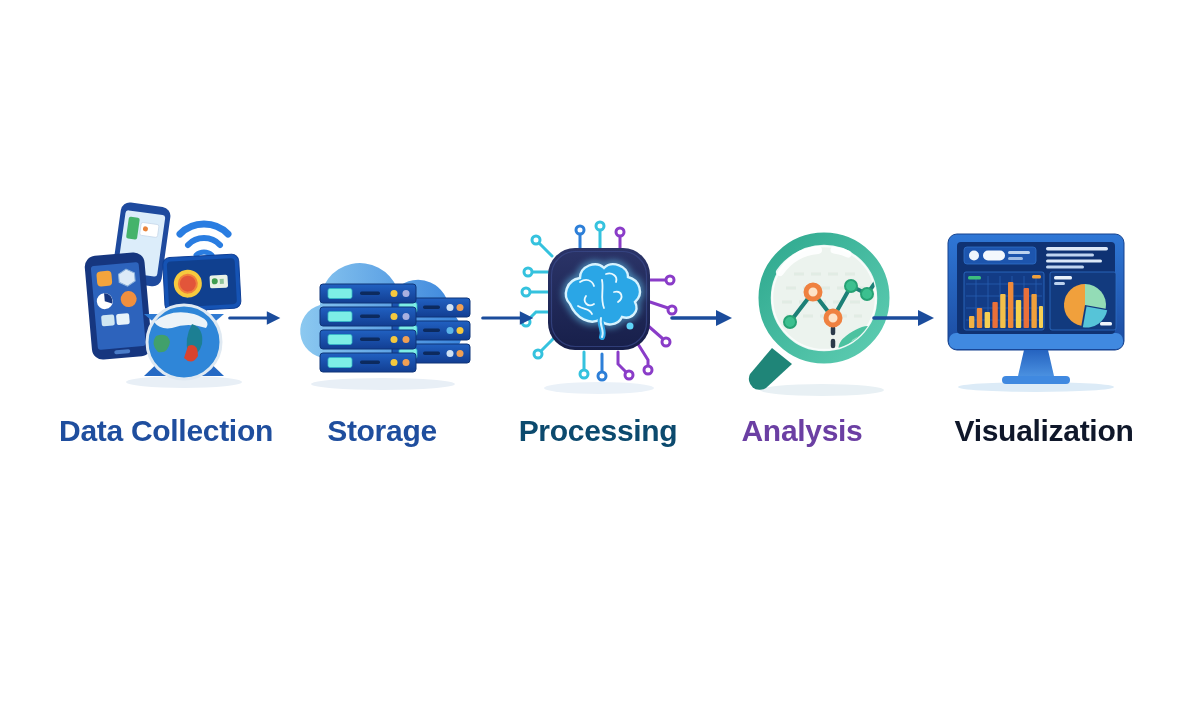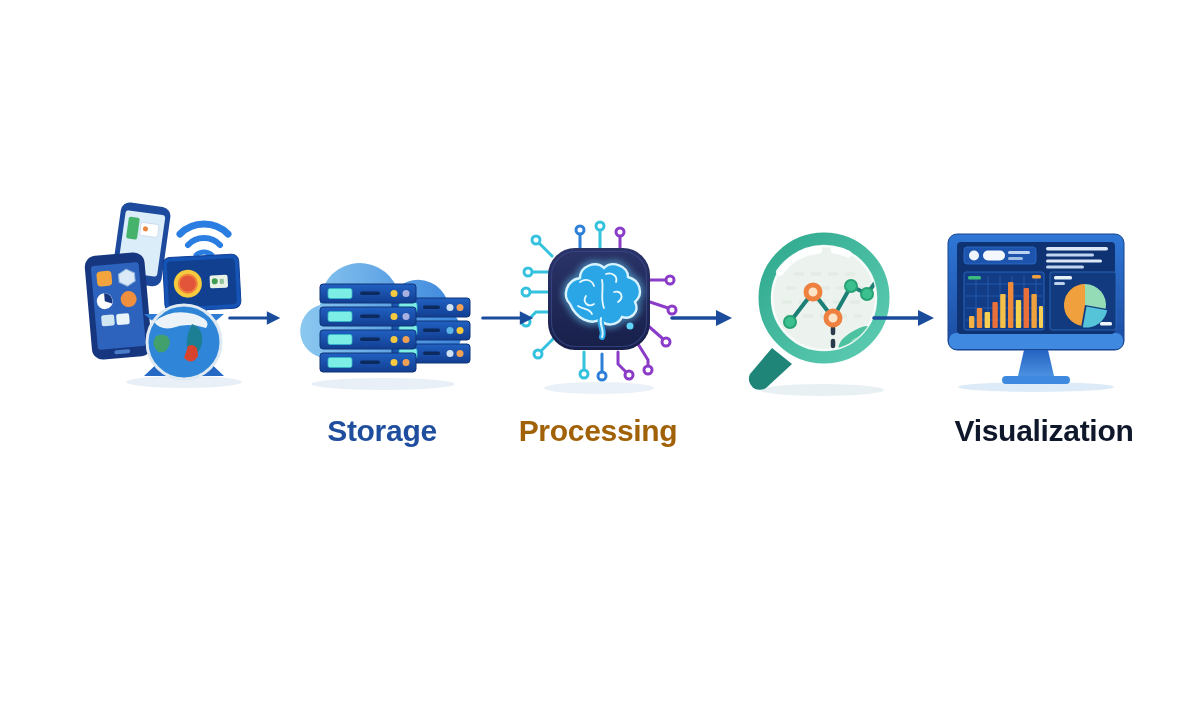--- a/index.html
+++ b/index.html
@@ -328,17 +328,19 @@
   </svg>
   <svg class="arrow" style="left:670px;" width="64" height="24" viewBox="0 0 64 24">
     <line x1="2" y1="12" x2="48" y2="12" stroke-width="3.6" stroke-linecap="round" stroke="#1b4c9c"></line>
     <polygon points="46,4 62,12 46,20" fill="#1b4c9c"></polygon>
   </svg>
   <svg class="arrow" style="left:871px;" width="66" height="24" viewBox="0 0 64 24">
     <line x1="2" y1="12" x2="48" y2="12" stroke-width="3.6" stroke-linecap="round" stroke="#1b4c9c"></line>
     <polygon points="46,4 62,12 46,20" fill="#1b4c9c"></polygon>
   </svg>
 
+  <div class="stage-label" style="left: 166px; color: rgb(31, 78, 158);">Data Collection</div>
   <div class="stage-label" style="left: 382px; color: rgb(31, 78, 158); text-align: center;">Storage</div>
-  <div class="stage-label" style="left: 598px; color: #a16207;">Processing</div>
+  <div class="stage-label" style="left: 598px; color: #0c4a6e;">Processing</div>
+  <div class="stage-label" style="left: 802px; color: rgb(107, 63, 163);">Analysis</div>
   <div class="stage-label" style="left: 1044px; color: #0f172a;">Visualization</div>
 
 </div>
 
 </body></html>

